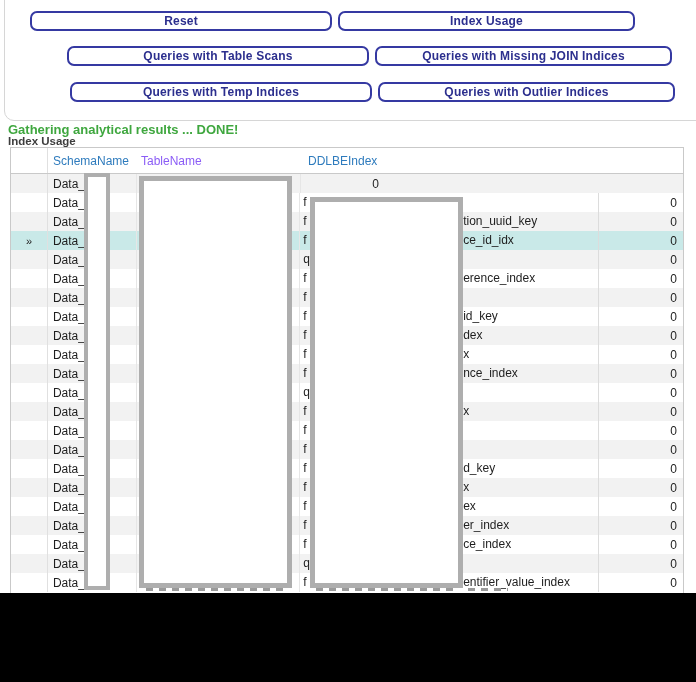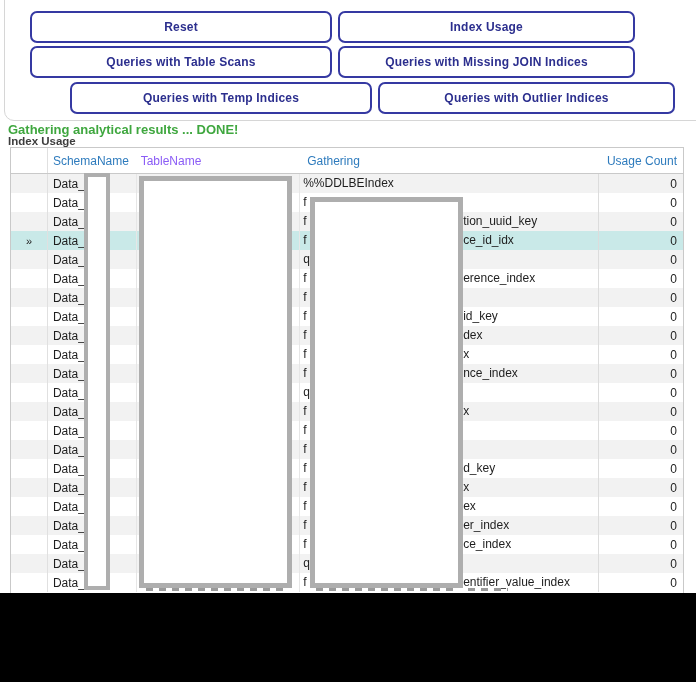--- a/index.html
+++ b/index.html
@@ -8,27 +8,27 @@
     background:#ffffff;
     font-family:"Liberation Sans","DejaVu Sans",sans-serif;
     -webkit-font-smoothing:antialiased;
   }
   
   .panel-outline{
     position:absolute;left:4px;top:-14px;width:712px;height:133px;
     border:1px solid #d6d6d6;border-radius:10px;background:transparent;
   }
   .btn{
-    position:absolute;height:32px;background:#fff;
+    position:absolute;height:20px;background:#fff;
     border:2px solid #3539a2;border-radius:7px;
     color:#2c2f8e;font-weight:bold;font-size:12px;
     display:flex;align-items:center;justify-content:center;
     cursor:pointer;box-sizing:border-box;letter-spacing:.2px;
   }
-  .b-r1{top:11px;} .b-r2{top:46px;} .b-r3{top:82px;margin-left:40px;}
+  .b-r1{top:11px;} .b-r2{top:46px;margin-left:37px;} .b-r3{top:82px;margin-left:40px;}
   .b-c1{left:30px;width:302px;} .b-c2{left:338px;width:297px;}
 
   
   .status-text{
     position:absolute;left:8px;top:122px;
     color:#3fa73f;font-weight:bold;font-size:13px;
   }
   .section-title{
     position:absolute;left:8px;top:135px;
     color:#3d3d3d;font-weight:bold;font-size:11.5px;
@@ -90,32 +90,27 @@
 <div class="btn b-r3 b-c2">Queries with Outlier Indices</div>
 
 <div class="status-text">Gathering analytical results ... DONE!</div>
 <div class="section-title">Index Usage</div>
 
 <div class="grid">
   <div class="thead">
     <div class="th gutter"></div>
     <div class="th schema">SchemaName</div>
     <div class="th tablename">TableName</div>
-    <div class="th index">Gathering</div>
-    <div class="th usage">Usage Count</div>
+    <div class="th index">DDLBEIndex</div>
   </div>
   <div id="tbody">
       <div class="tr">
         <div class="td gutter"></div>
         <div class="td schema">Data_</div>
         <div class="td tablename"></div>
-        <div class="td index">
-          <span class="pfx">%%DDLBEIndex</span>
-          <span class="sfx"></span>
-        </div>
         <div class="td usage">0</div>
       </div>
       <div class="tr">
         <div class="td gutter"></div>
         <div class="td schema">Data_</div>
         <div class="td tablename"></div>
         <div class="td index">
           <span class="pfx">f</span>
           <span class="sfx"></span>
         </div>

